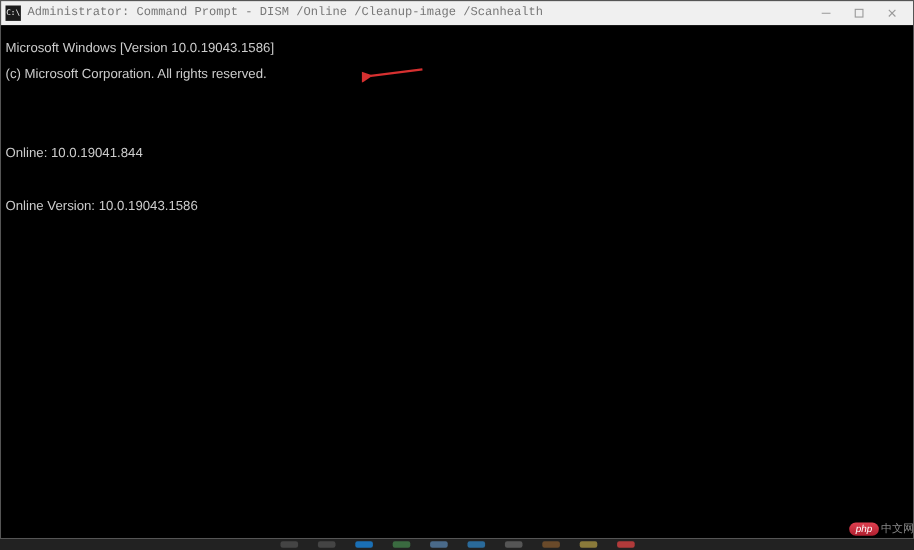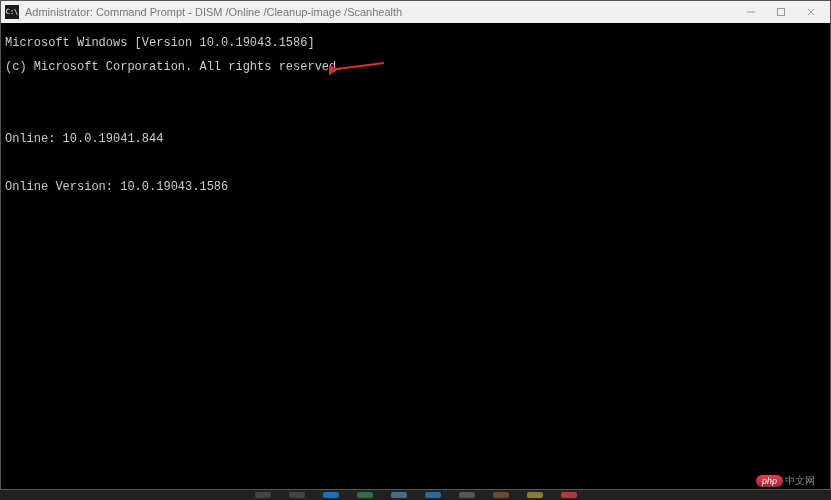--- a/index.html
+++ b/index.html
@@ -33,40 +33,40 @@
     height: 14px;
     background: #1a1a1a;
     margin-right: 6px;
     display: flex;
     align-items: center;
     justify-content: center;
     color: #fff;
     font-size: 7px;
     font-family: monospace;
   }
-  .titlebar-title { flex: 1; }
+  .titlebar-title { flex: 1; font-family: Liberation Mono, monospace; }
   .win-controls {
     display: flex;
     gap: 0;
   }
   .win-btn {
     width: 30px;
     height: 22px;
     display: flex;
     align-items: center;
     justify-content: center;
     color: #999;
     font-size: 11px;
     cursor: pointer;
   }
   .terminal {
     flex: 1;
     background: #000;
     color: #ccc;
-    font-family: Liberation Mono, monospace;
+    font-family: Liberation Sans, sans-serif;
     font-size: 12px;
     line-height: 1.0;
     padding: 2px 4px;
     white-space: pre;
     position: relative;
     overflow: hidden;
   }
   .term-line { display: block; min-height: 12px; }
   .arrow {
     position: absolute;
@@ -88,21 +88,21 @@
     font-size: 5px;
     color: #888;
   }
   .tb-item {
     width: 16px;
     height: 6px;
     border-radius: 2px;
   }
   .watermark {
     position: absolute;
-    right: 16px;
+    right: 0;
     bottom: 12px;
     display: flex;
     align-items: center;
     gap: 2px;
     font-size: 10px;
     color: #888;
   }
   .watermark-badge {
     background: linear-gradient(#e04050, #b02030);
     color: #fff;

